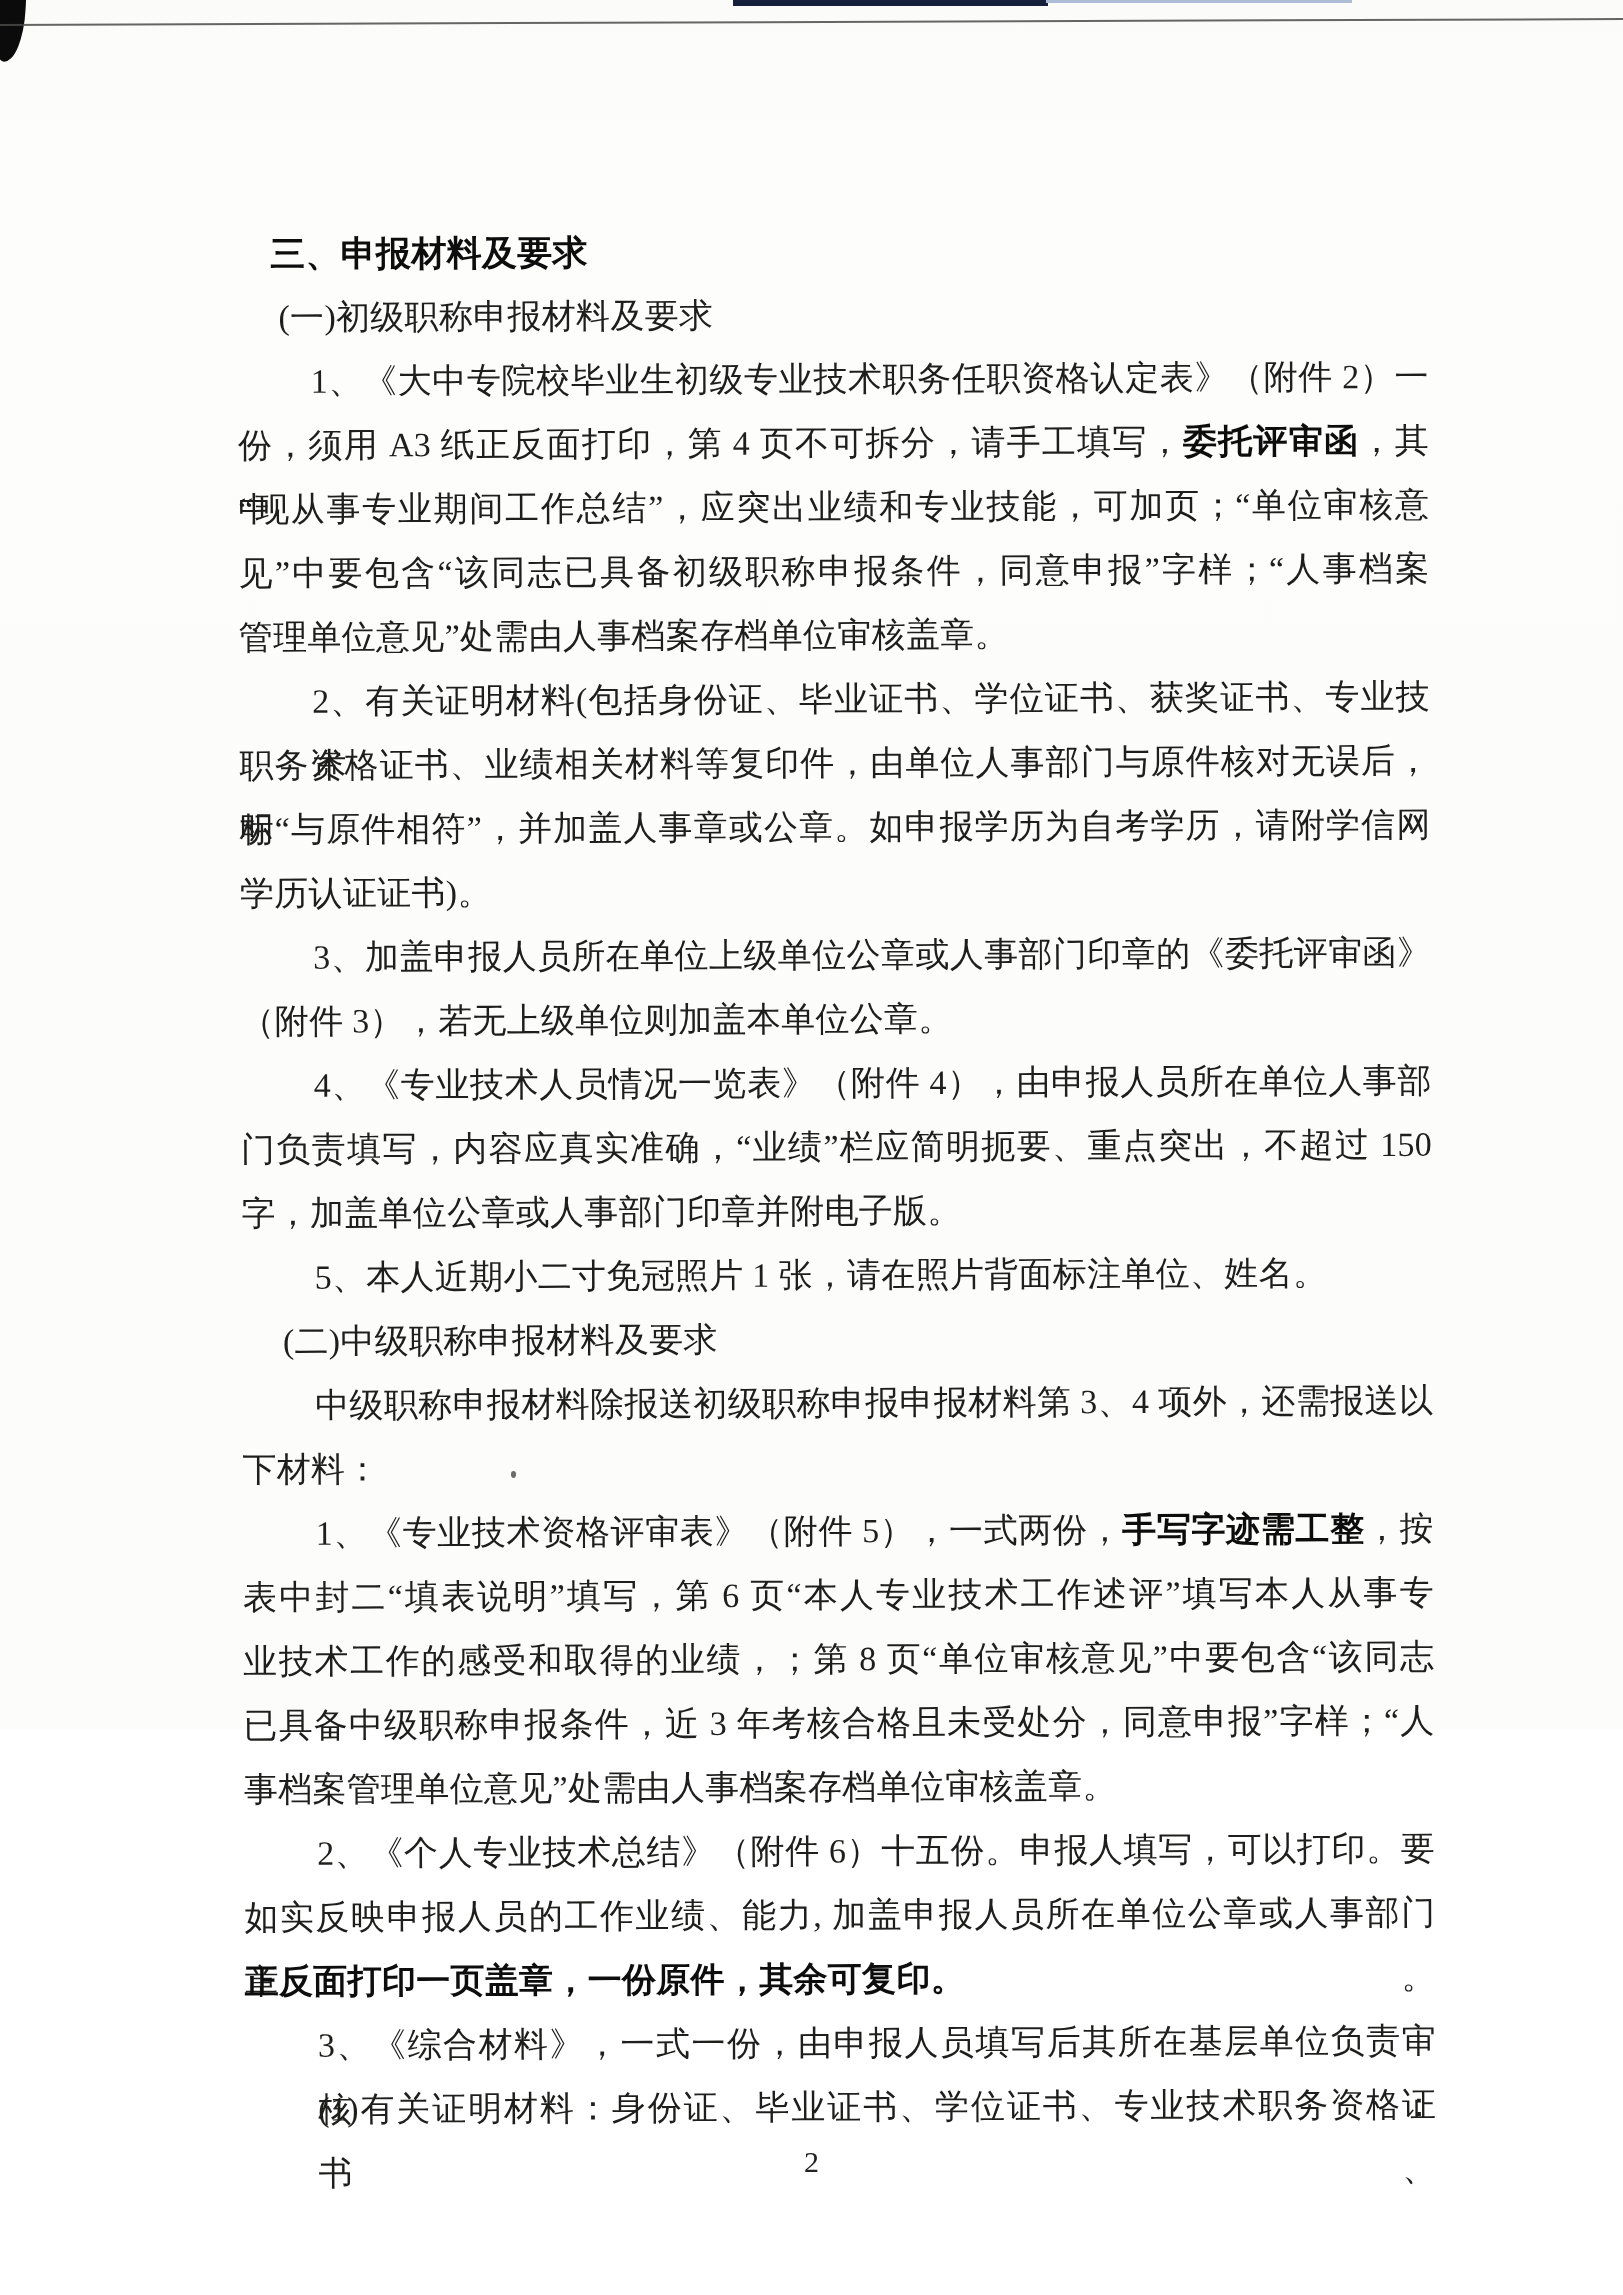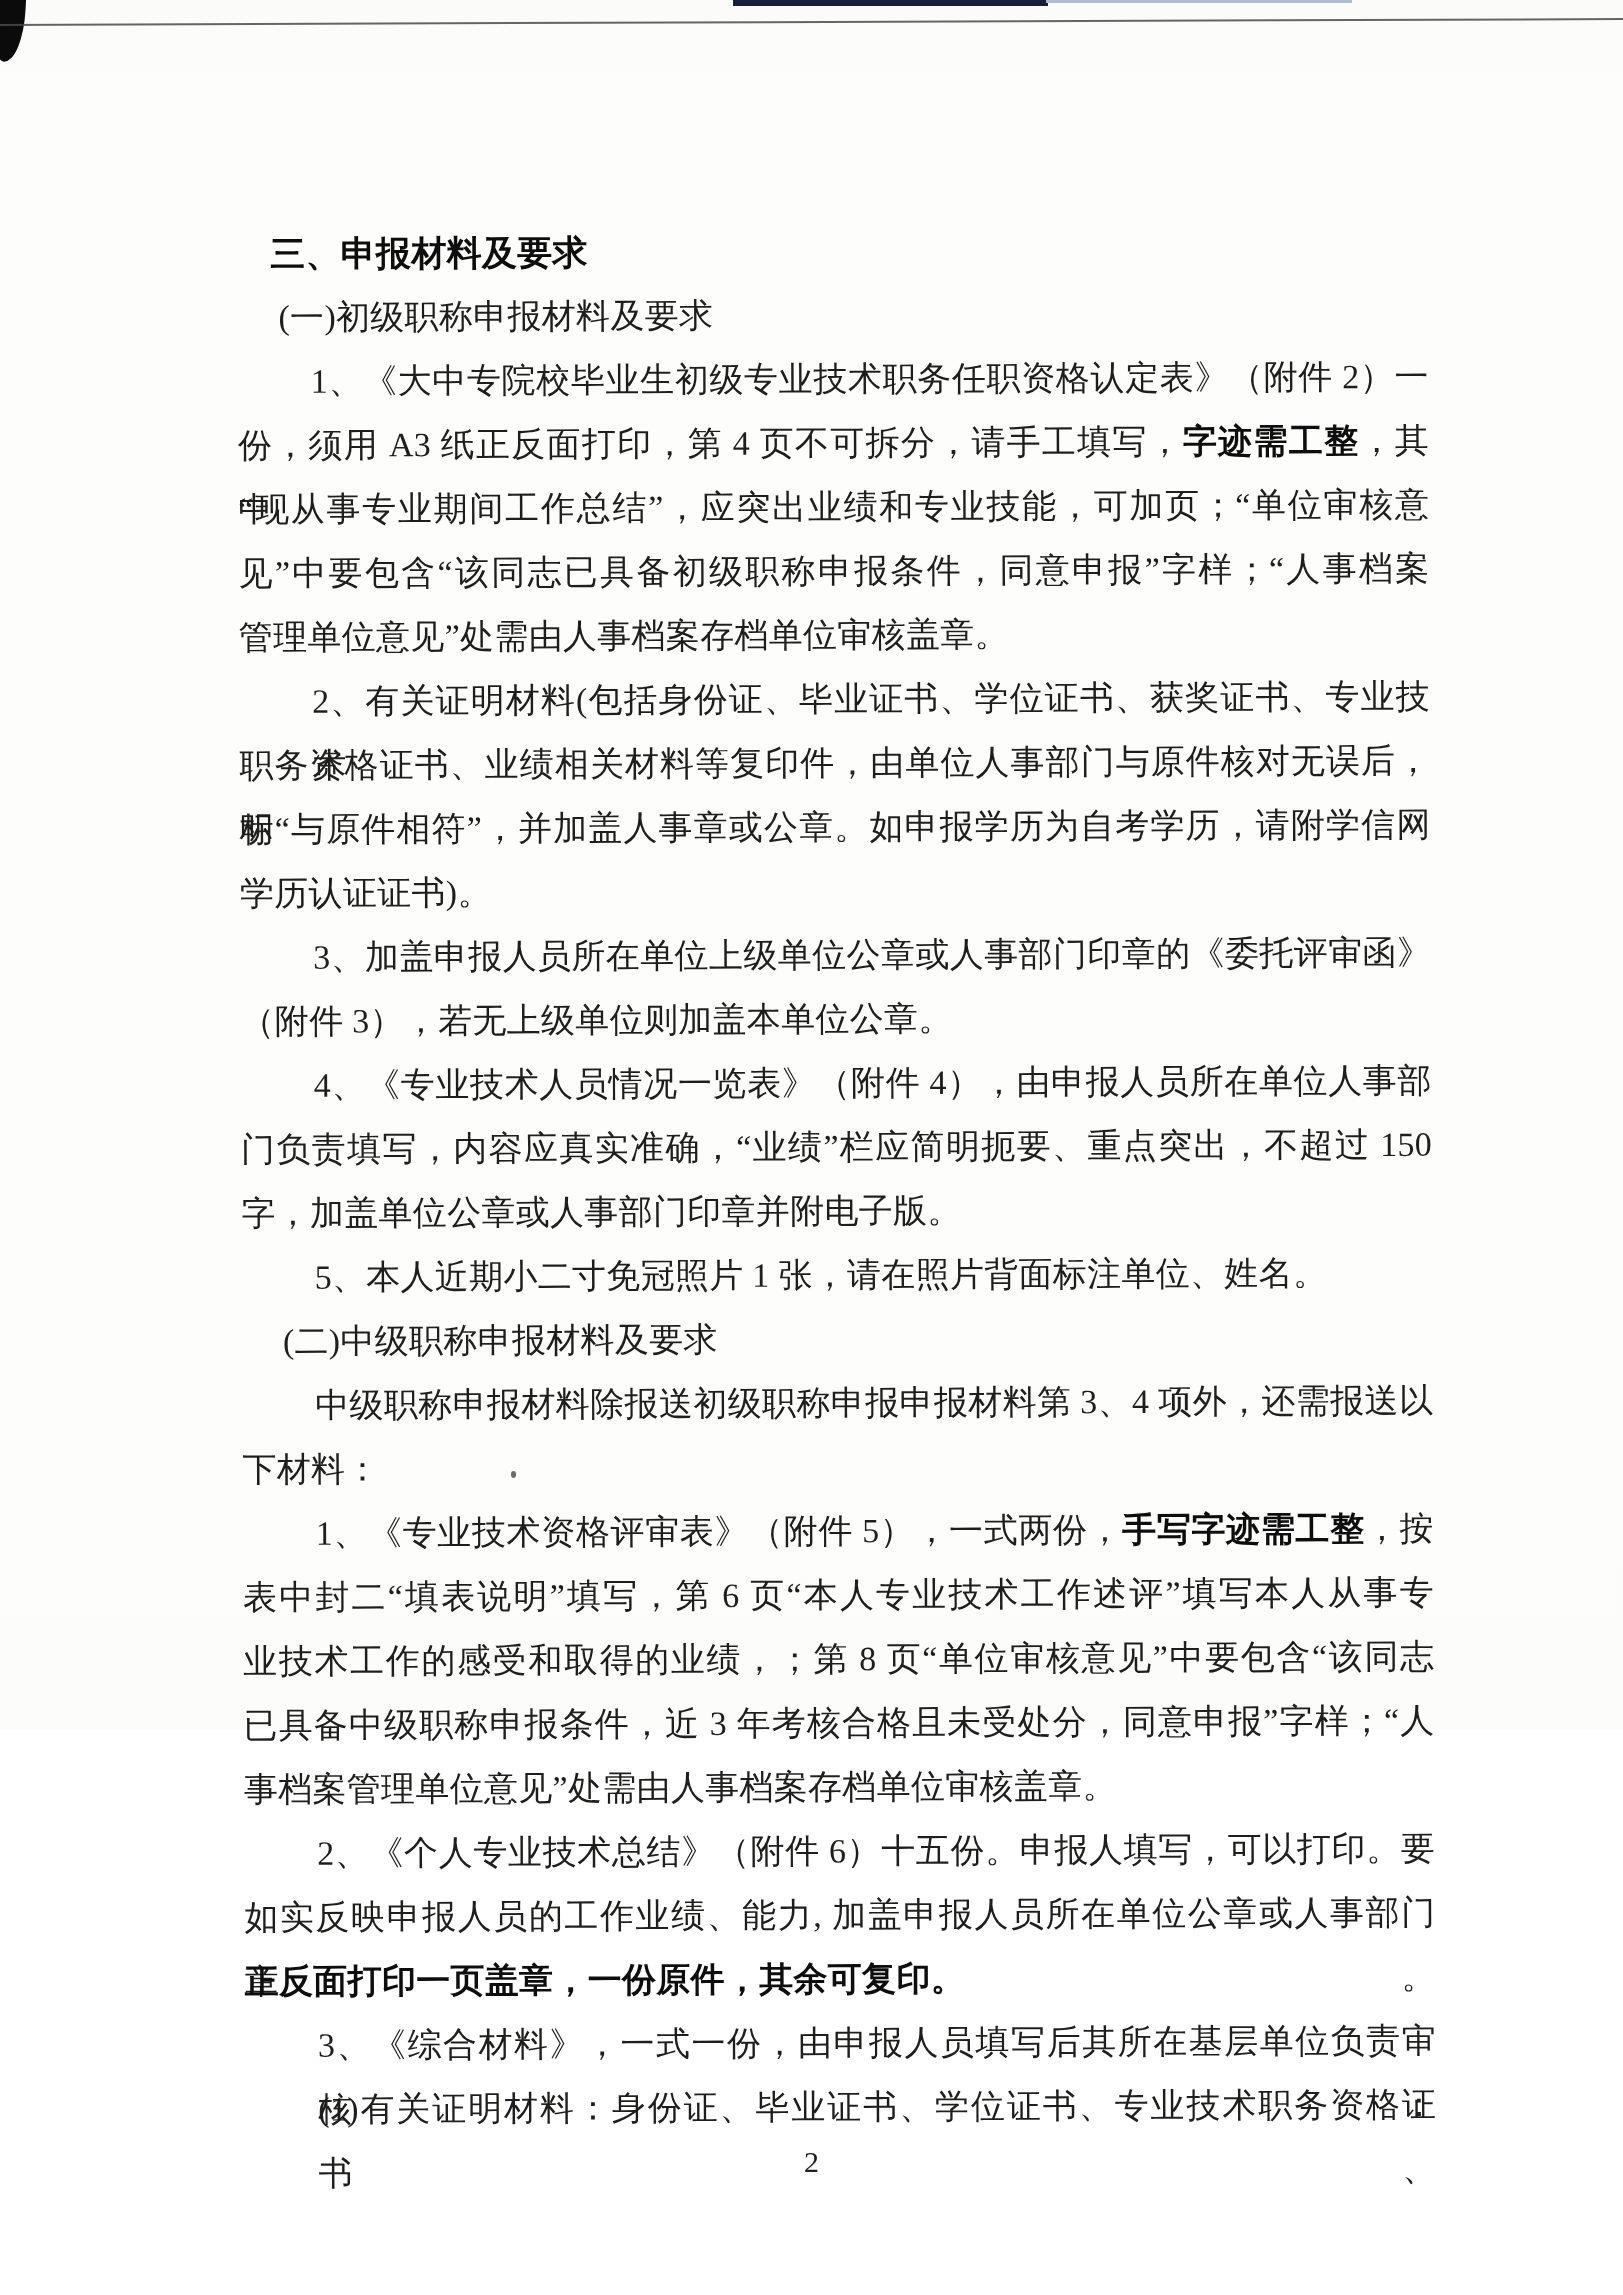--- a/index.html
+++ b/index.html
@@ -80,21 +80,21 @@
   <div class="corner-mark"></div>
   <div class="top-strip-dark"></div>
   <div class="top-strip-light"></div>
   <div class="edge-line"></div>
   <div class="stray-dot"></div>
 
   <div class="content" id="doc-lines">
       <div class="line kind-heading align-left"><span class="b">三、申报材料及要求</span></div>
       <div class="line kind-sub align-left"><span>(一)初级职称申报材料及要求</span></div>
       <div class="line kind-para align-justify"><span>1、《大中专院校毕业生初级专业技术职务任职资格认定表》（附件 2）一</span></div>
-      <div class="line kind-cont align-justify"><span>份，须用 A3 纸正反面打印，第 4 页不可拆分，请手工填写，</span><span class="b">字迹需工整</span><span>，其中</span></div>
+      <div class="line kind-cont align-justify"><span>份，须用 A3 纸正反面打印，第 4 页不可拆分，请手工填写，</span><span class="b">委托评审函</span><span>，其中</span></div>
       <div class="line kind-cont align-justify"><span>“现从事专业期间工作总结”，应突出业绩和专业技能，可加页；“单位审核意</span></div>
       <div class="line kind-cont align-justify"><span>见”中要包含“该同志已具备初级职称申报条件，同意申报”字样；“人事档案</span></div>
       <div class="line kind-cont align-left"><span>管理单位意见”处需由人事档案存档单位审核盖章。</span></div>
       <div class="line kind-para align-justify"><span>2、有关证明材料(包括身份证、毕业证书、学位证书、获奖证书、专业技术</span></div>
       <div class="line kind-cont align-justify"><span>职务资格证书、业绩相关材料等复印件，由单位人事部门与原件核对无误后，标</span></div>
       <div class="line kind-cont align-justify"><span>明“与原件相符”，并加盖人事章或公章。如申报学历为自考学历，请附学信网</span></div>
       <div class="line kind-cont align-left"><span>学历认证证书)。</span></div>
       <div class="line kind-para align-justify"><span>3、加盖申报人员所在单位上级单位公章或人事部门印章的《委托评审函》</span></div>
       <div class="line kind-cont align-left"><span>（附件 3），若无上级单位则加盖本单位公章。</span></div>
       <div class="line kind-para align-justify"><span>4、《专业技术人员情况一览表》（附件 4），由申报人员所在单位人事部</span></div>

